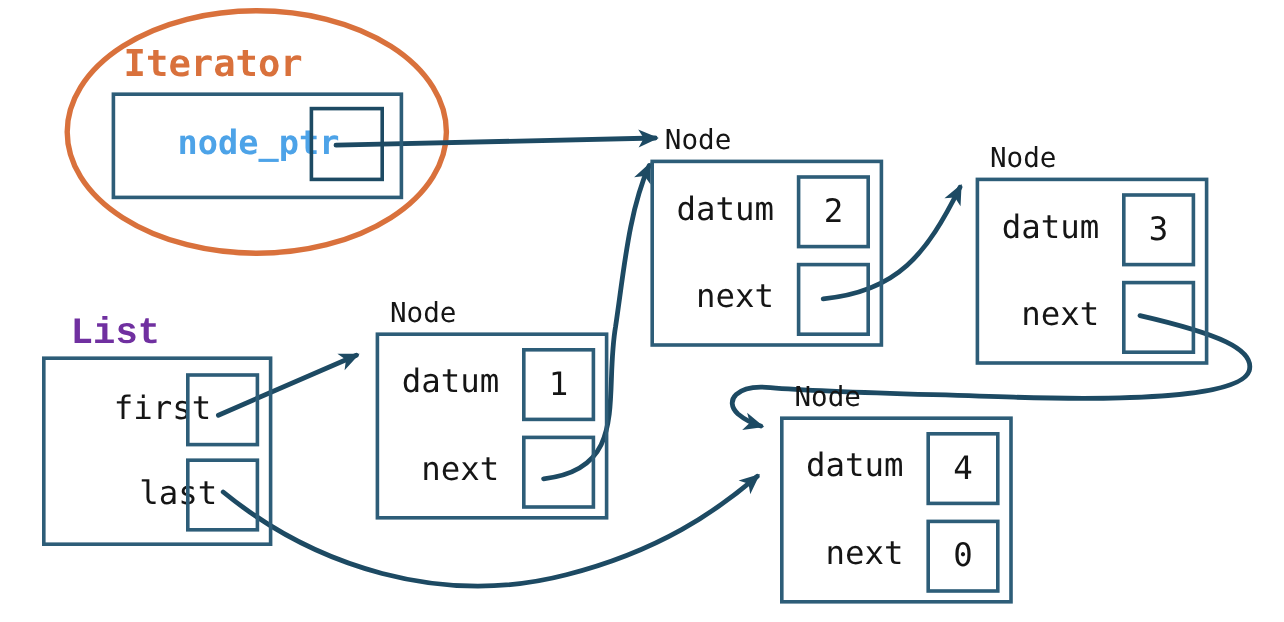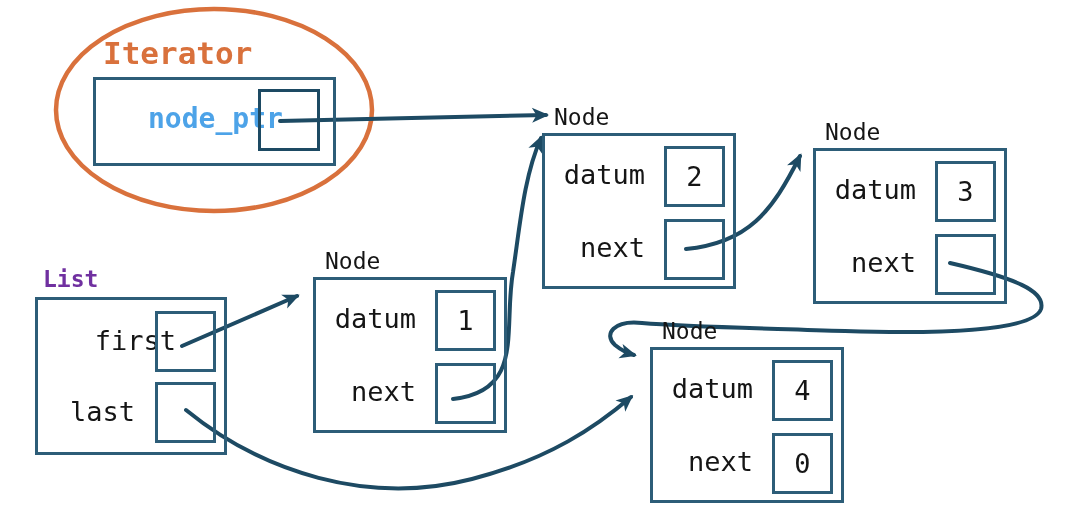--- a/index.html
+++ b/index.html
@@ -30,25 +30,25 @@
   .iterator .obj-title { left:10px; top:-40px; font-size:31px; font-weight:bold; line-height:32px;
                          color:var(--iterator_orange,#d9713c); }
   .iterator .fld { position:absolute; left:19px; top:26px; font-size:28px; line-height:32px;
                    font-weight:bold; color:var(--node_ptr_blue,#4da3e8);margin-left:36px; }
   .iterator .ptr { left:165px; top:12px; width:56px; height:56px;
                    border-color:var(--arrow,#1d4a63); }
 
   
   .list { left:35px; top:297px; }
   .list .big-box { left:0; top:0; width:186px; height:152px; }
-  .list .obj-title { left:8px; top:-33px; font-size:23px; font-weight:bold; line-height:30px;
-                     color:var(--list_purple,#7030a0); }
+  .list .obj-title { left:24px; top:-33px; font-size:31px; font-weight:bold; line-height:30px;
+                     color:var(--list_purple,#7030a0);font-family:Liberation Mono, monospace; }
   .list .lbl { width:100px; }
   .list .lbl1 { top:28px;margin-left:41px; }
-  .list .lbl2 { top:99px; }
+  .list .lbl2 { top:99px;padding-left:46px; }
   .list .vbox1 { left:120px; top:14px; }
   .list .vbox2 { left:120px; top:85px; }
 
   
   .node .big-box { left:0; top:0; width:188px; height:150px; }
   .node .obj-title { left:12px; top:-30px; font-size:23px; line-height:28px; color:var(--text,#151515); }
   .node .lbl1 { top:26px;text-align:right; }
   .node .lbl2 { top:99px;text-align:right; }
   .node .vbox1 { left:122px; top:13px; }
   .node .vbox2 { left:122px; top:86px; }

